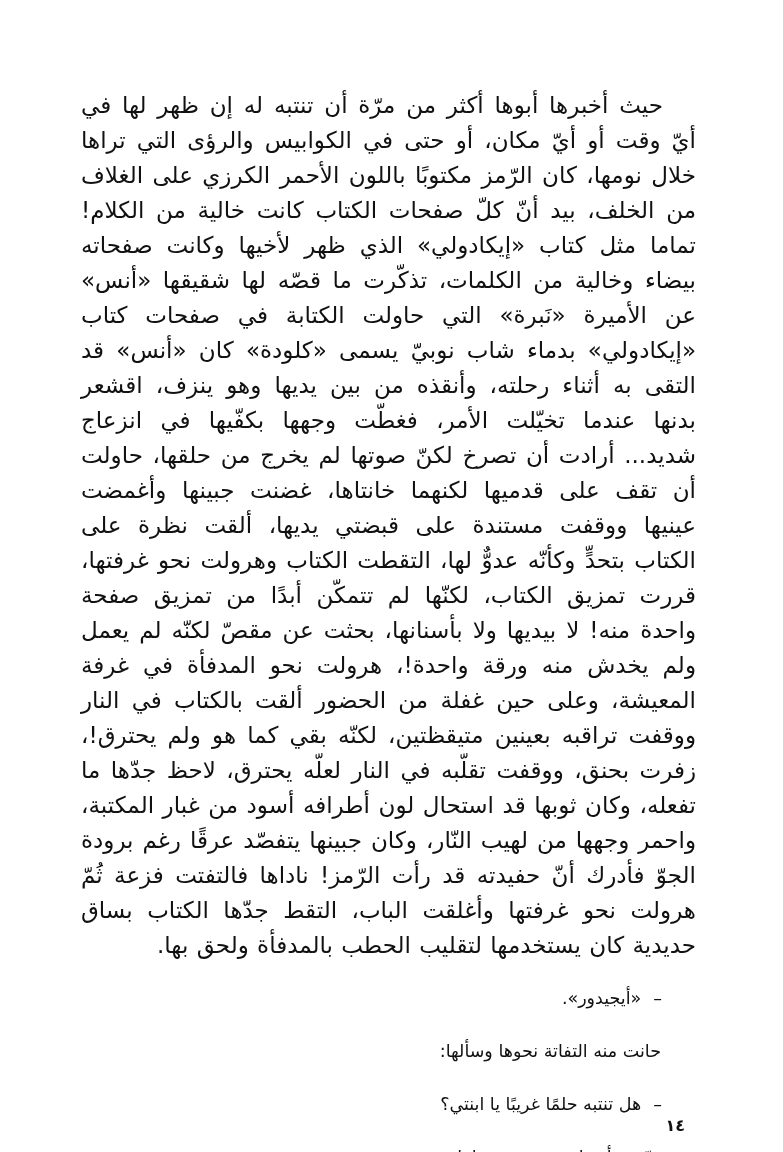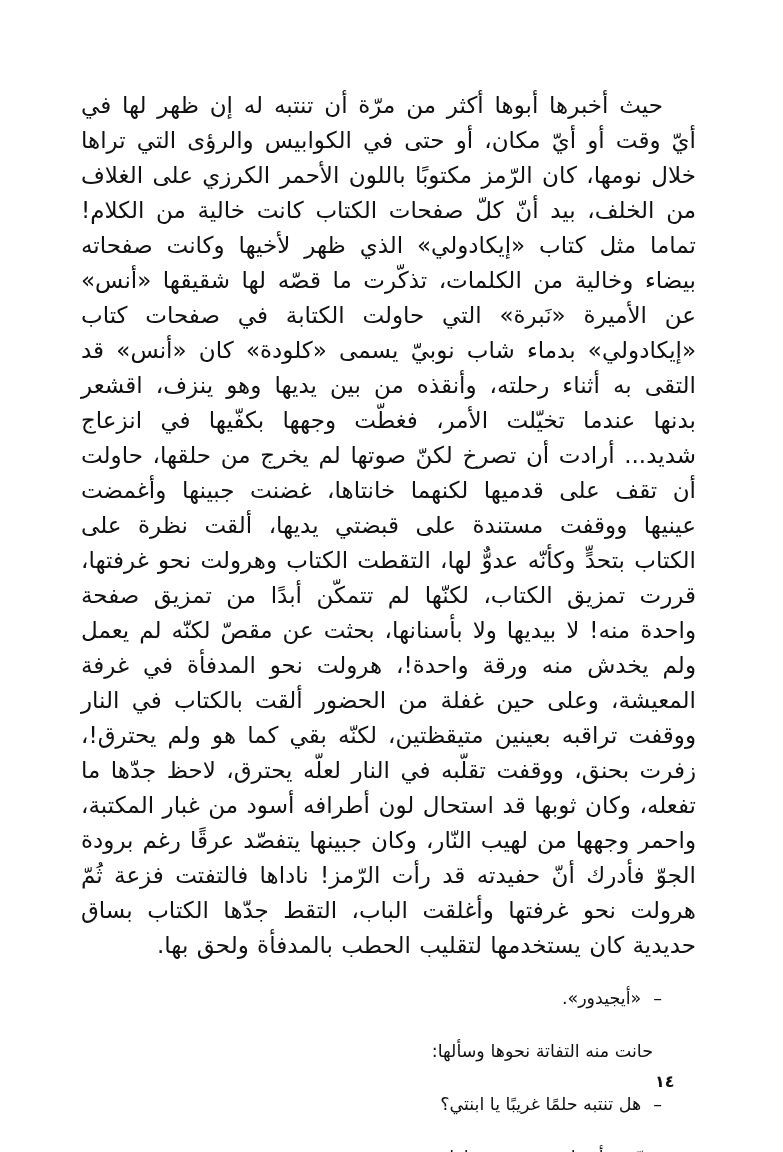--- a/index.html
+++ b/index.html
@@ -43,35 +43,35 @@
       line-height: 35px;
       text-align: right;
       padding-right: 38px;
       margin-top: 18px;
     }
     .dialogue .dash {
       display: inline-block;
       margin-left: 12px;
     }
     .narration {
-      margin: 12px;
+      margin: 4px;
       font-size: 17.5px;
       line-height: 35px;
       text-align: right;
       padding-right: 35px;
       margin-top: 18px;
     }
     .page-number {
       position: absolute;
-      top: 1072px;
+      top: 1116px;
       left: 655px;
       width: 30px;
       font-size: 16px;
       font-weight: bold;
-      text-align: left;
+      text-align: right;
       direction: rtl;
     }
   </style>
 </head>
 <body>
 
 <div class="page">
   <p class="para first">حيث أخبرها أبوها أكثر من مرّة أن تنتبه له إن ظهر لها في أيّ وقت أو أيّ مكان، أو حتى في الكوابيس والرؤى التي تراها خلال نومها، كان الرّمز مكتوبًا باللون الأحمر الكرزي على الغلاف من الخلف، بيد أنّ كلّ صفحات الكتاب كانت خالية من الكلام! تماما مثل كتاب «إيكادولي» الذي ظهر لأخيها وكانت صفحاته بيضاء وخالية من الكلمات، تذكّرت ما قصّه لها شقيقها «أنس» عن الأميرة «نَبرة» التي حاولت الكتابة في صفحات كتاب «إيكادولي» بدماء شاب نوبيّ يسمى «كلودة» كان «أنس» قد التقى به أثناء رحلته، وأنقذه من بين يديها وهو ينزف، اقشعر بدنها عندما تخيّلت الأمر، فغطّت وجهها بكفّيها في انزعاج شديد... أرادت أن تصرخ لكنّ صوتها لم يخرج من حلقها، حاولت أن تقف على قدميها لكنهما خانتاها، غضنت جبينها وأغمضت عينيها ووقفت مستندة على قبضتي يديها، ألقت نظرة على الكتاب بتحدٍّ وكأنّه عدوٌّ لها، التقطت الكتاب وهرولت نحو غرفتها، قررت تمزيق الكتاب، لكنّها لم تتمكّن أبدًا من تمزيق صفحة واحدة منه! لا بيديها ولا بأسنانها، بحثت عن مقصّ لكنّه لم يعمل ولم يخدش منه ورقة واحدة!، هرولت نحو المدفأة في غرفة المعيشة، وعلى حين غفلة من الحضور ألقت بالكتاب في النار ووقفت تراقبه بعينين متيقظتين، لكنّه بقي كما هو ولم يحترق!، زفرت بحنق، ووقفت تقلّبه في النار لعلّه يحترق، لاحظ جدّها ما تفعله، وكان ثوبها قد استحال لون أطرافه أسود من غبار المكتبة، واحمر وجهها من لهيب النّار، وكان جبينها يتفصّد عرقًا رغم برودة الجوّ فأدرك أنّ حفيدته قد رأت الرّمز! ناداها فالتفتت فزعة ثُمّ هرولت نحو غرفتها وأغلقت الباب، التقط جدّها الكتاب بساق حديدية كان يستخدمها لتقليب الحطب بالمدفأة ولحق بها.</p>
 
 

